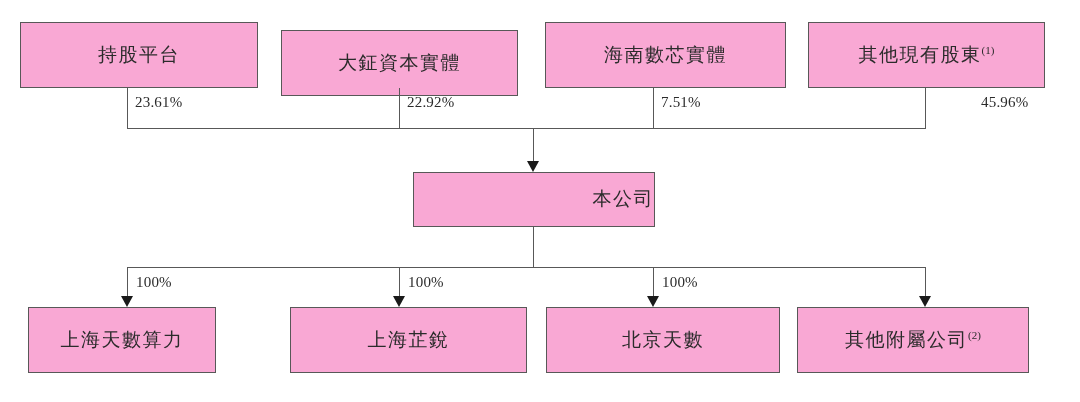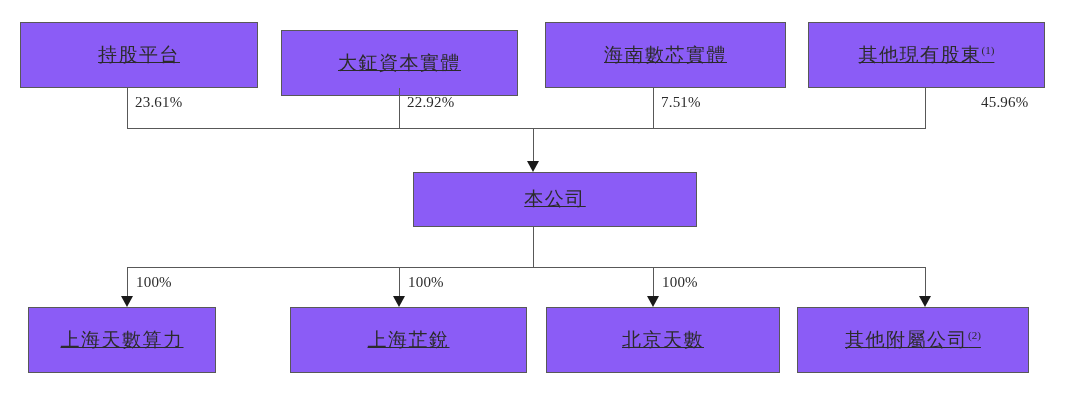--- a/index.html
+++ b/index.html
@@ -17,26 +17,25 @@
     width: 1080px;
     height: 402px;
     background: #ffffff;
     overflow: hidden;
   }
   
   .node-box {
     position: absolute;
     box-sizing: border-box;
     border: 1.3px solid #585858;
-    background: #8b5cf6;
+    background: #f9a8d4;
     display: flex;
     align-items: center;
     justify-content: center;
     text-align: center;
-    text-decoration: underline;
   }
   .node-label {
     font-size: 19px;
     line-height: 1.2;
     letter-spacing: 1.5px;
     color: #2b2b2b;
     white-space: nowrap;
   }
   .node-label sup {
     font-size: 11px;
@@ -102,21 +101,21 @@
   <div class="pct-label" style="left:135px; top:94px;">23.61%</div>
   <div class="pct-label" style="left:407px; top:94px;">22.92%</div>
   <div class="pct-label" style="left:661px; top:94px;">7.51%</div>
   <div class="pct-label" style="left:933px; top:94px;margin-left:48px;">45.96%</div>
 
   <div class="hline" style="left:127px; top:128px; width:799px;"></div>
 
   <div class="vline" style="left:533px; top:128px; height:33px;"></div>
   <div class="arrow-head" style="left:527px; top:161px;"></div>
 
-  <div class="node-box" style="left:413px; top:172px; width:284px; height:55px;">
+  <div class="node-box" style="left:413px; top:172px; width:242px; height:55px;justify-content:flex-end;">
     <span class="node-label">本公司</span>
   </div>
 
   <div class="vline" style="left:533px; top:227px; height:40px;"></div>
 
   <div class="hline" style="left:127px; top:267px; width:799px;"></div>
 
   <div class="vline" style="left:127px; top:267px; height:29px;"></div>
   <div class="arrow-head" style="left:121px; top:296px;"></div>
 

